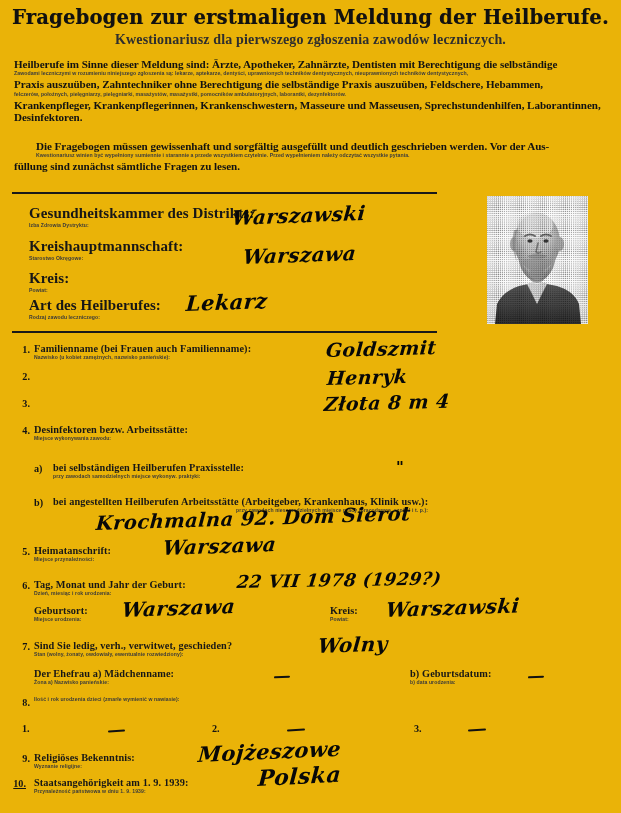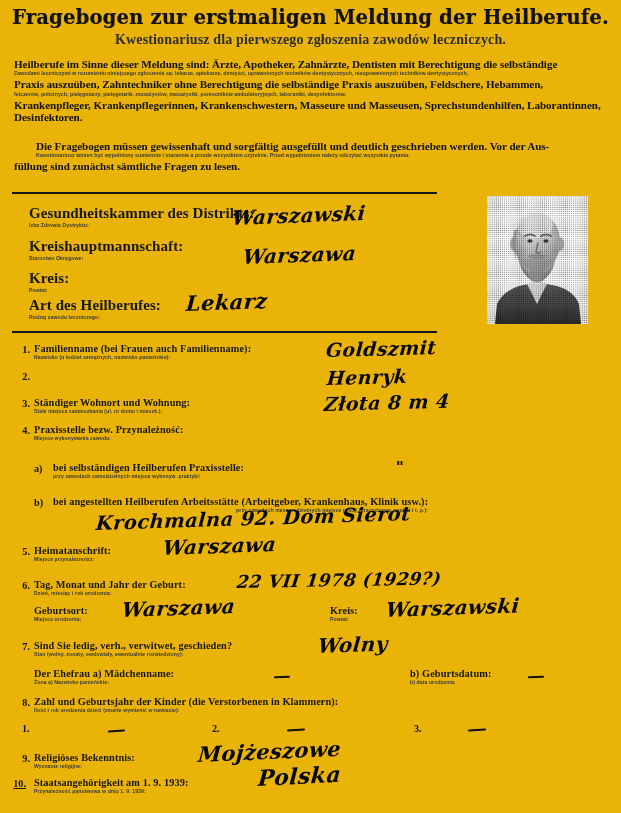--- a/index.html
+++ b/index.html
@@ -273,29 +273,25 @@
   <div class="q-body" style="left:34px; top:343px;">
     <div class="de q-de">Familienname (bei Frauen auch Familienname):</div>
     <div class="pl">Nazwisko (u kobiet zamężnych, nazwisko panieńskie):</div>
   </div>
   <div class="hw" style="left:326px; top:339px; font-size:19px; transform:rotate(-1.5deg) skewX(-6deg);">Goldszmit</div>
 
   <div class="q-num" style="left:12px; top:371px;">2.</div>
   <div class="hw" style="left:327px; top:367px; font-size:19px; transform:rotate(-1.5deg) skewX(-6deg);">Henryk</div>
 
   <div class="q-num" style="left:12px; top:398px;">3.</div>
-  <div class="q-body" style="left:34px; top:397px;">
-    <div class="de q-de">Ständiger Wohnort und Wohnung:</div>
-    <div class="pl">Stałe miejsce zamieszkania (ul. nr domu i mieszk.):</div>
-  </div>
   <div class="hw" style="left:324px; top:393px; font-size:19px; transform:rotate(-1.5deg) skewX(-6deg);">Złota 8 m 4</div>
 
   <div class="q-num" style="left:12px; top:425px;">4.</div>
   <div class="q-body" style="left:34px; top:424px;">
-    <div class="de q-de">Praxisstelle bezw. Przynależność:</div>
+    <div class="de q-de">Desinfektoren bezw. Arbeitsstätte:</div>
     <div class="pl">Miejsce wykonywania zawodu:</div>
   </div>
 
   <div class="sub-letter" style="left:34px; top:463px;">a)</div>
   <div class="q-body" style="left:53px; top:462px;">
     <div class="de q-de">bei selbständigen Heilberufen Praxisstelle:</div>
     <div class="pl">przy zawodach samodzielnych miejsce wykonyw. praktyki:</div>
   </div>
   <div class="hw" style="left:396px; top:458px; font-size:15px;">"</div>
 
@@ -353,21 +349,20 @@
     <div class="de q-de">
       <span>b)</span>
       <span>Geburtsdatum:</span>
     </div>
     <div class="pl">b) data urodzenia:</div>
   </div>
   <div class="dash" style="left:528px; top:676px; width:16px;"></div>
 
   <div class="q-num" style="left:12px; top:697px;">8.</div>
   <div class="q-body" style="left:34px; top:696px;">
-    <div class="de q-de">Zahl und Geburtsjahr der Kinder (die Verstorbenen in Klammern):</div>
     <div class="pl">Ilość i rok urodzenia dzieci (zmarłe wymienić w nawiasie):</div>
   </div>
 
   <div class="q-num" style="left:22px; top:723px; text-align:left;">1.</div>
   <div class="dash" style="left:108px; top:730px; width:17px;"></div>
 
   <div class="q-num" style="left:212px; top:723px; text-align:left;">2.</div>
   <div class="dash" style="left:287px; top:729px; width:18px;"></div>
 
   <div class="q-num" style="left:414px; top:723px; text-align:left;">3.</div>

